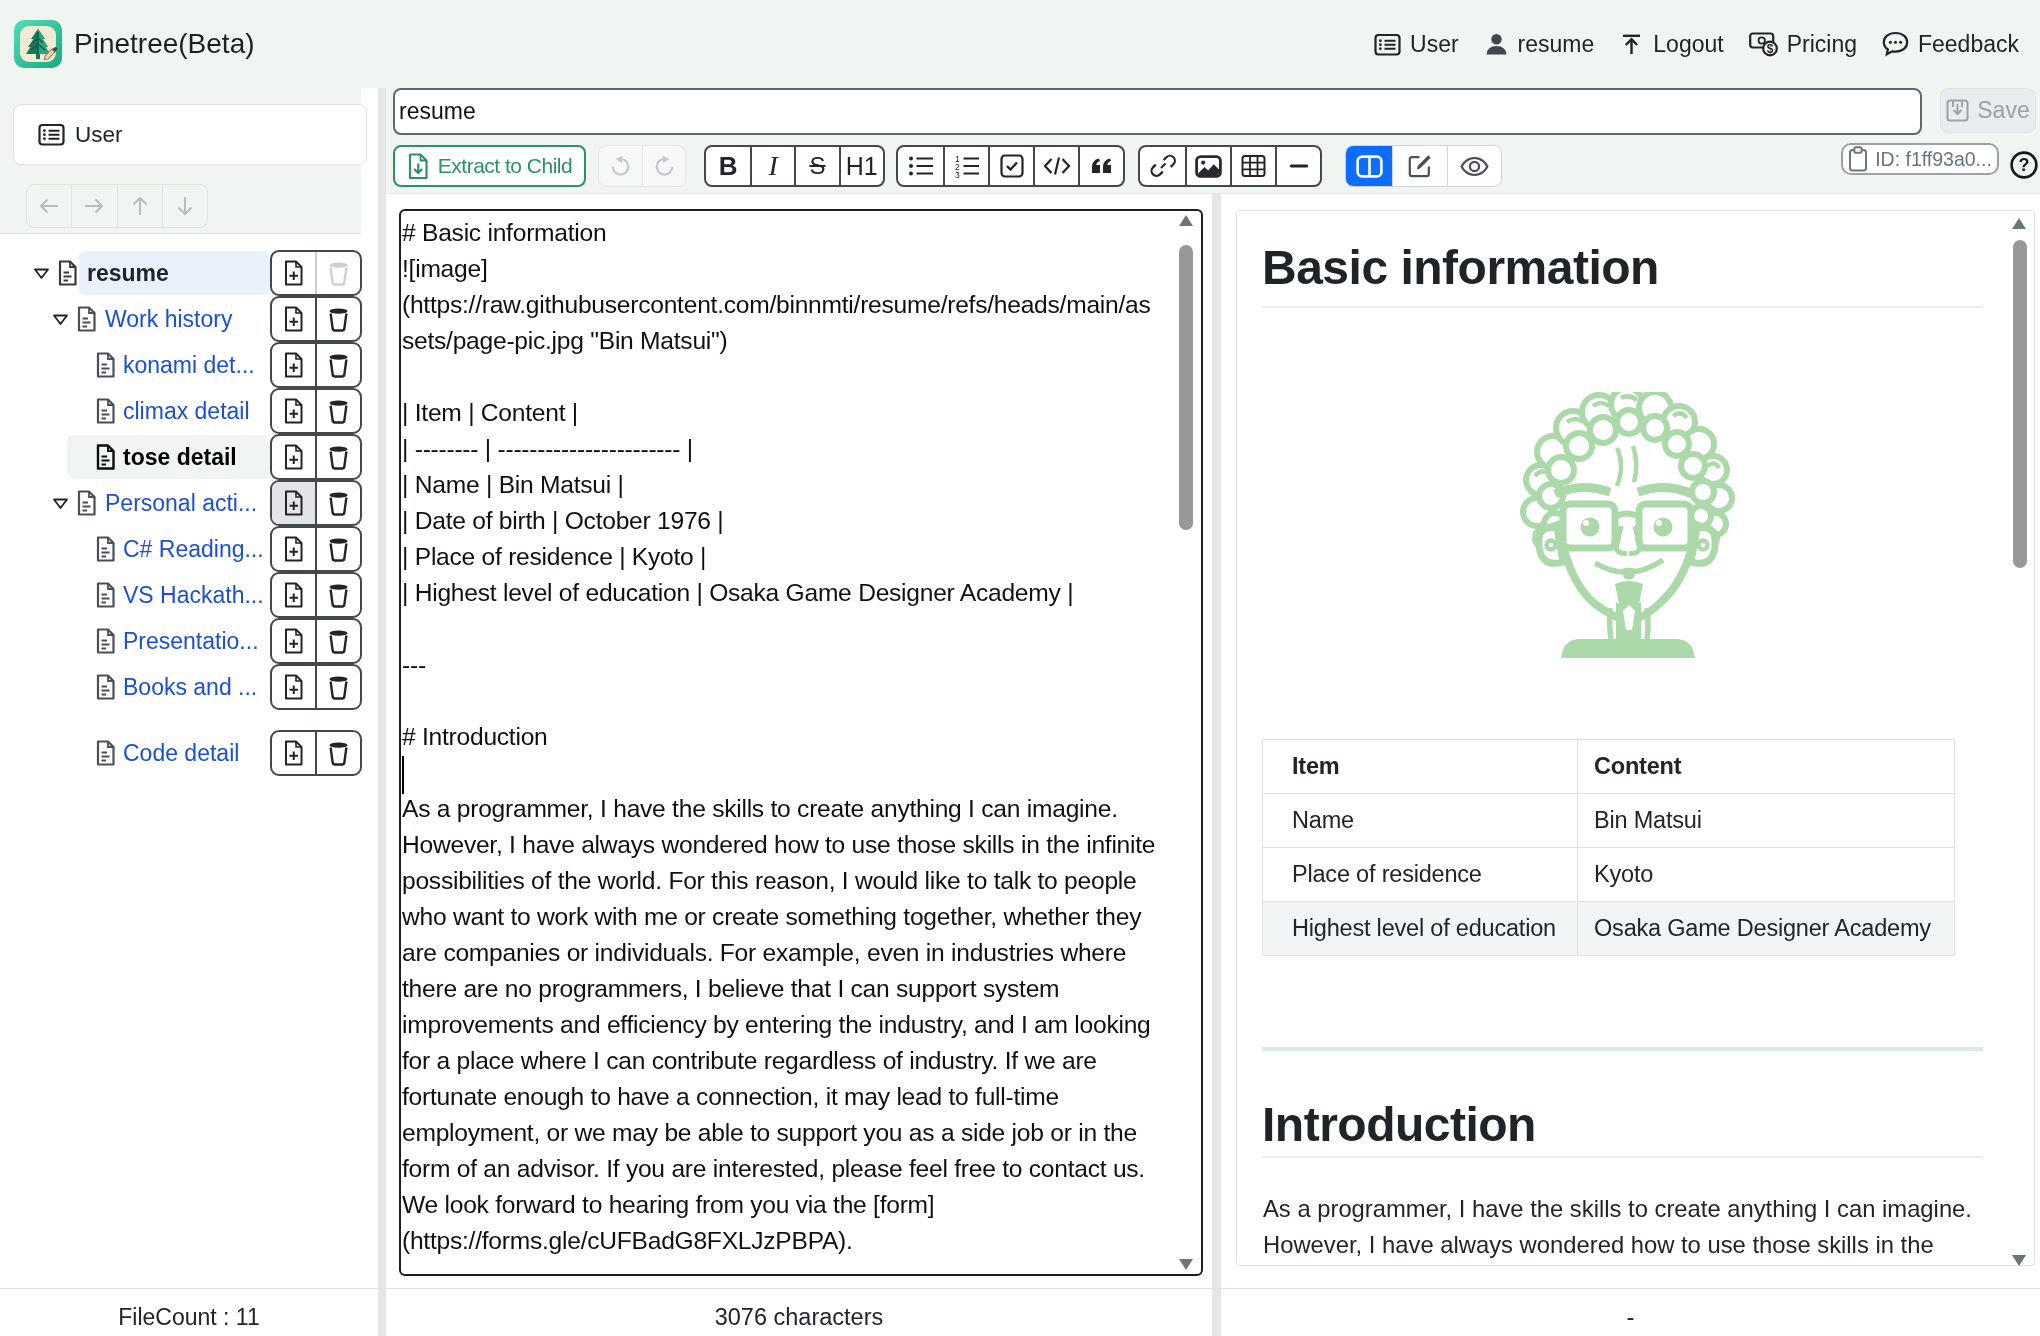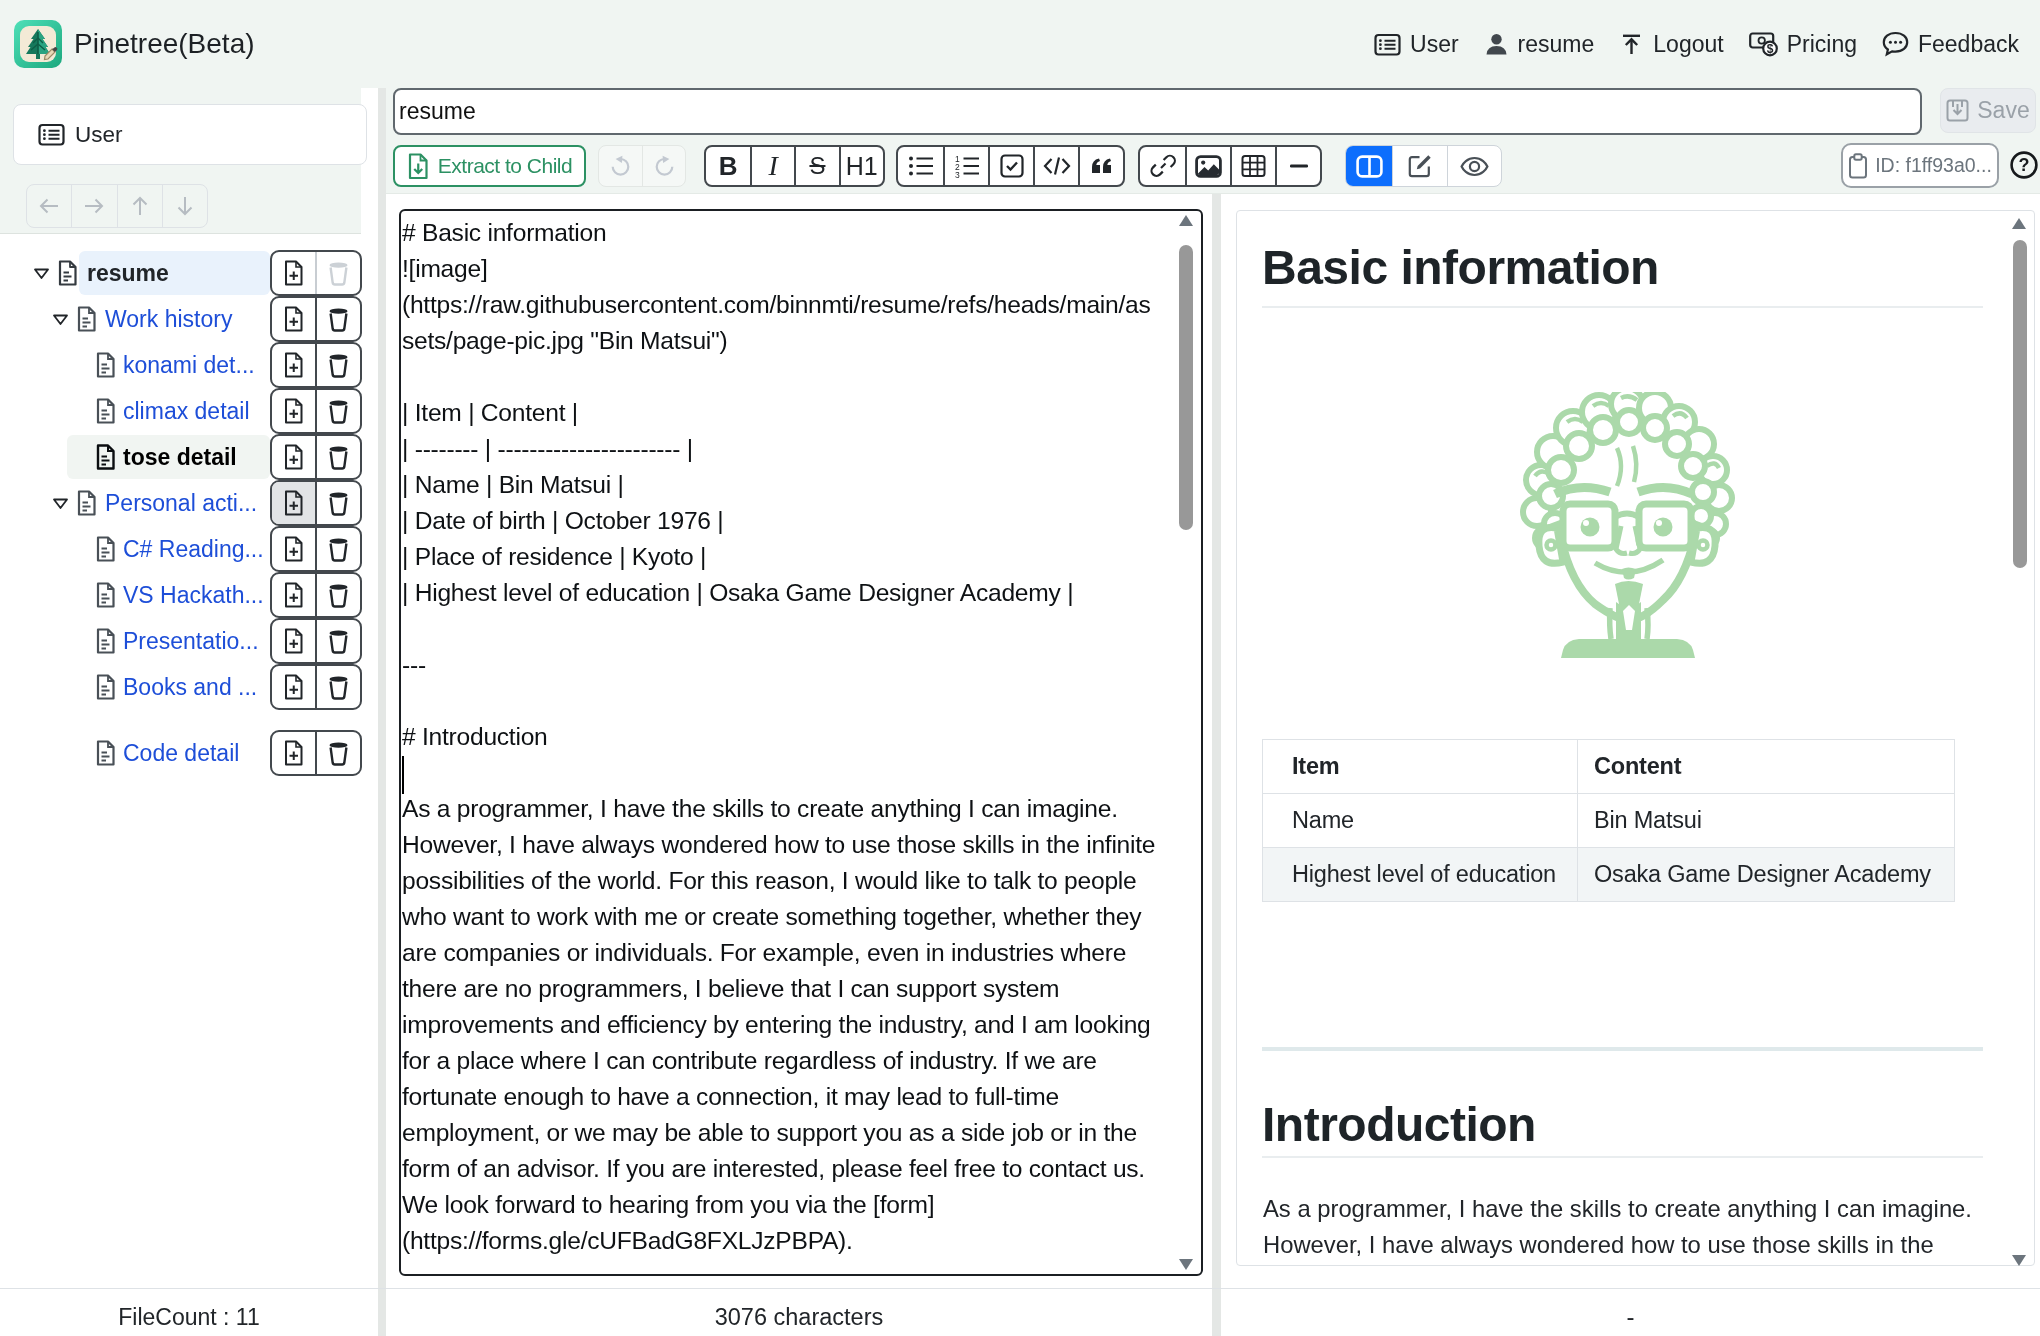--- a/index.html
+++ b/index.html
@@ -49,21 +49,21 @@
 #listgrp { left:896px; width:229px; border:2px solid #43484d; }
 #listgrp .tc { width:45px; }
 #listgrp .tc + .tc { border-left:2px solid #43484d; }
 #insgrp { left:1138px; width:184px; border:2px solid #43484d; }
 #insgrp .tc { width:45px; }
 #insgrp .tc + .tc { border-left:2px solid #43484d; }
 #viewgrp { left:1345px; width:157px; border:1px solid #ced4da; }
 #viewgrp .tc { width:55px; }
 #viewgrp .tc + .tc { border-left:1px solid #ced4da; }
 #viewgrp .blue { width:47px; background:#0d6efd; border-radius:7px 0 0 7px; }
-#idbtn { left:1841px; top:143px; width:158px; height:45px; border:2px solid #9aa1a7; border-radius:10px; background:#fff; display:flex; align-items:center; justify-content:center; gap:7px; font-size:19.5px; color:#6c757d; position:absolute; white-space:nowrap; }
+#idbtn { left:1841px; top:143px; width:158px; height:32px; border:2px solid #9aa1a7; border-radius:10px; background:#fff; display:flex; align-items:center; justify-content:center; gap:7px; font-size:19.5px; color:#6c757d; position:absolute; white-space:nowrap; }
 #help { left:2010px; top:151px; position:absolute; }
 
 .fmtch { font-size:24px; color:#212529; }
 
 
 #editor { left:399px; top:209px; width:804px; height:1067px; background:#fff; border:2px solid #1b1f23; border-radius:6px; }
 #edtext { left:402px; top:215px; width:772px; font-size:24.6px; letter-spacing:-0.25px; line-height:36px; color:#0e1114; white-space:pre; }
 #cursor { left:402px; top:756px; width:2px; height:38px; background:#000; }
 #edscroll { left:1177px; top:212px; width:18px; height:1061px; }
 #edthumb { left:1179px; top:245px; width:14px; height:285px; background:#989898; border-radius:7px; }
@@ -689,20 +689,24 @@
 <table id="ptable">
   <tbody>
       <tr>
         <th class="c1">Item</th>
         <th>Content</th>
       </tr>
   <tr>
         <td class="c1">Name</td>
         <td>Bin Matsui</td>
       </tr>
+  <tr>
+        <td class="c1">Place of residence</td>
+        <td>Kyoto</td>
+      </tr>
   <tr class="stripe">
         <td class="c1">Highest level of education</td>
         <td>Osaka Game Designer Academy</td>
       </tr>
 </tbody>
   </table>
 <div id="phr"></div>
 <div class="ph1" style="top:1097px">Introduction</div>
 <div class="ph1line" style="top:1156px;height:2px"></div>
 <div id="ppara">As a programmer, I have the skills to create anything I can imagine.<br>However, I have always wondered how to use those skills in the</div>

